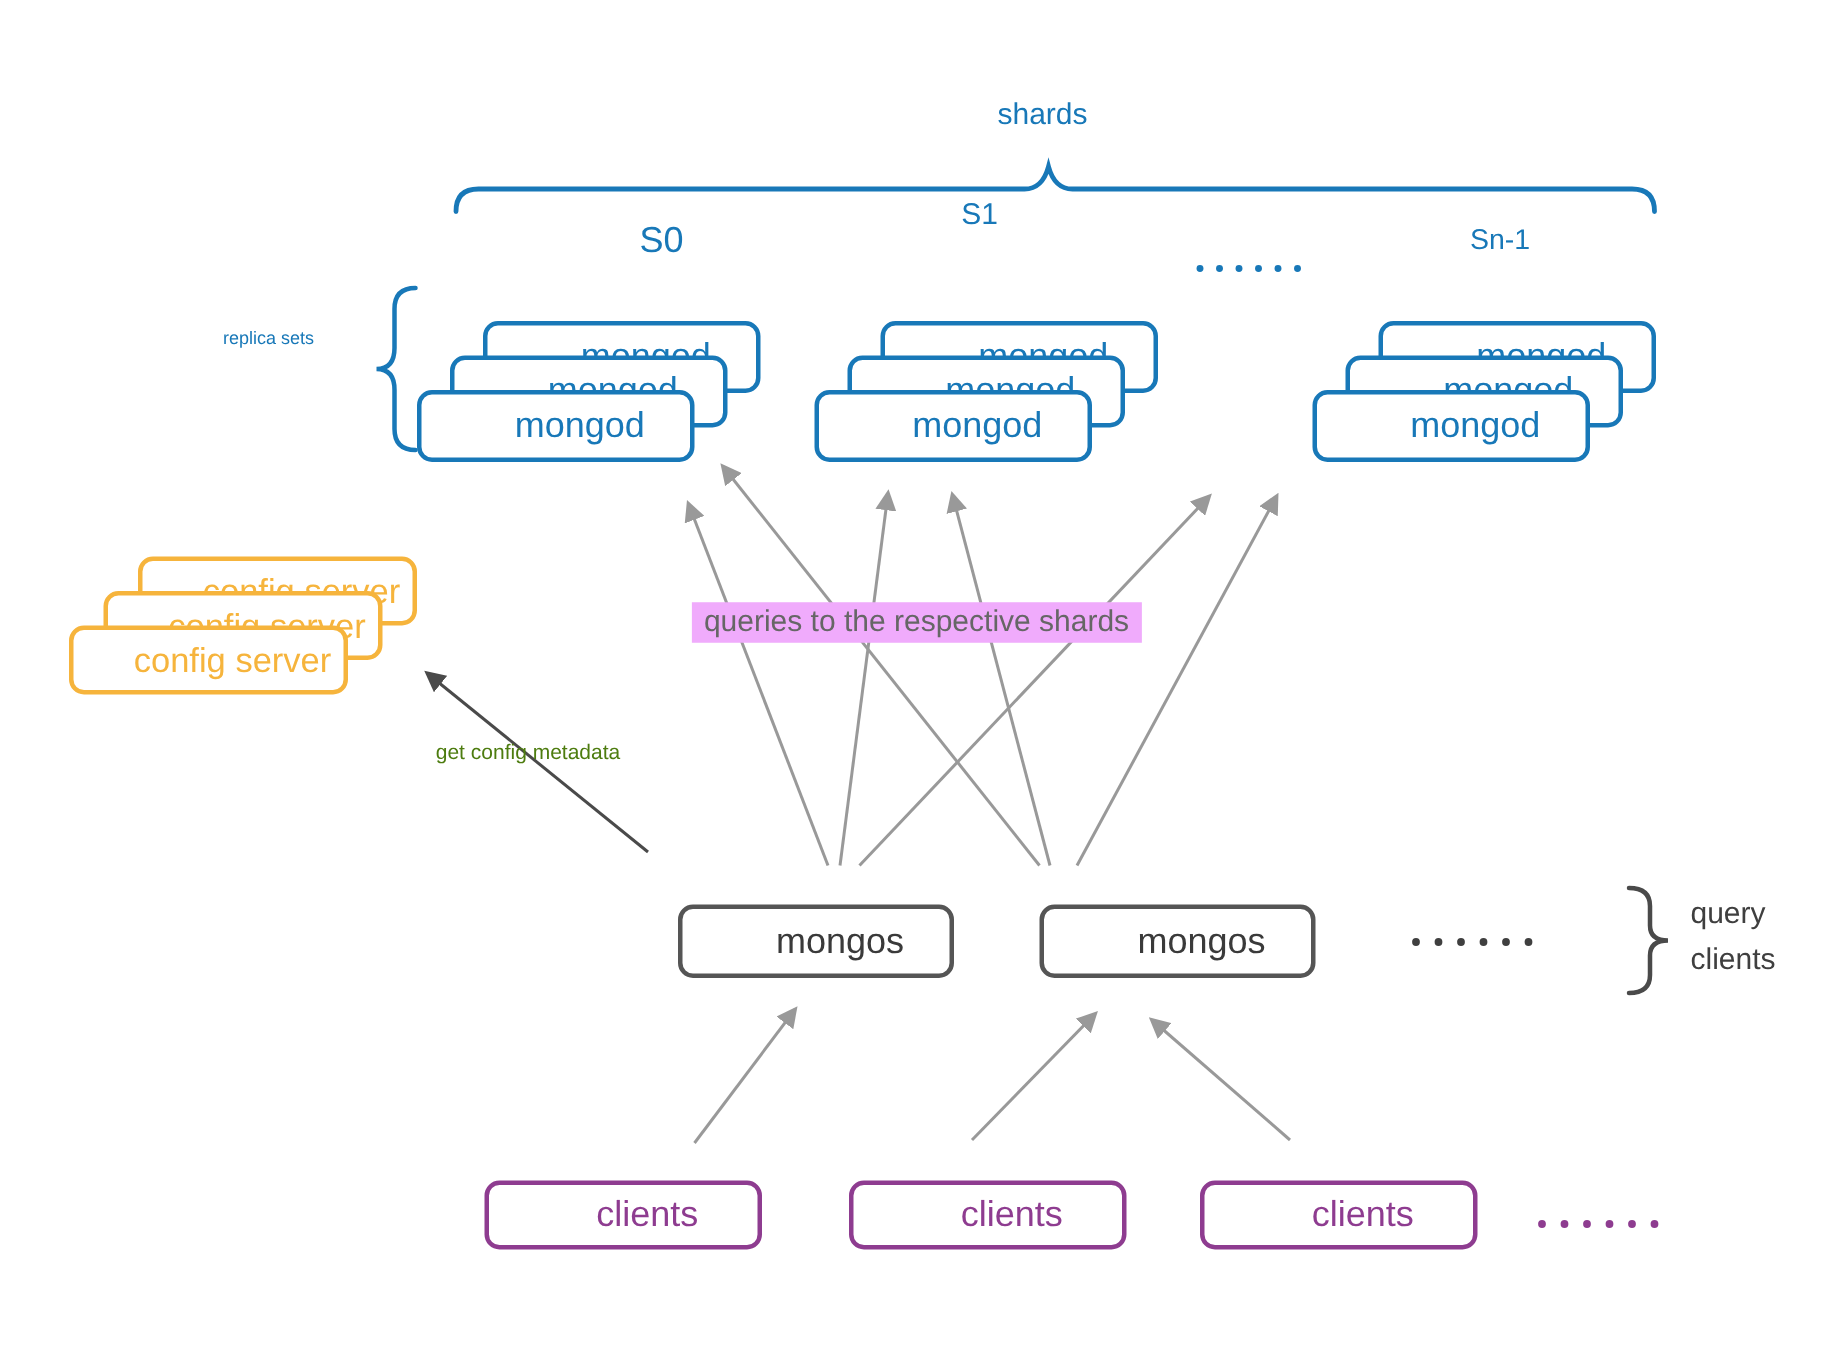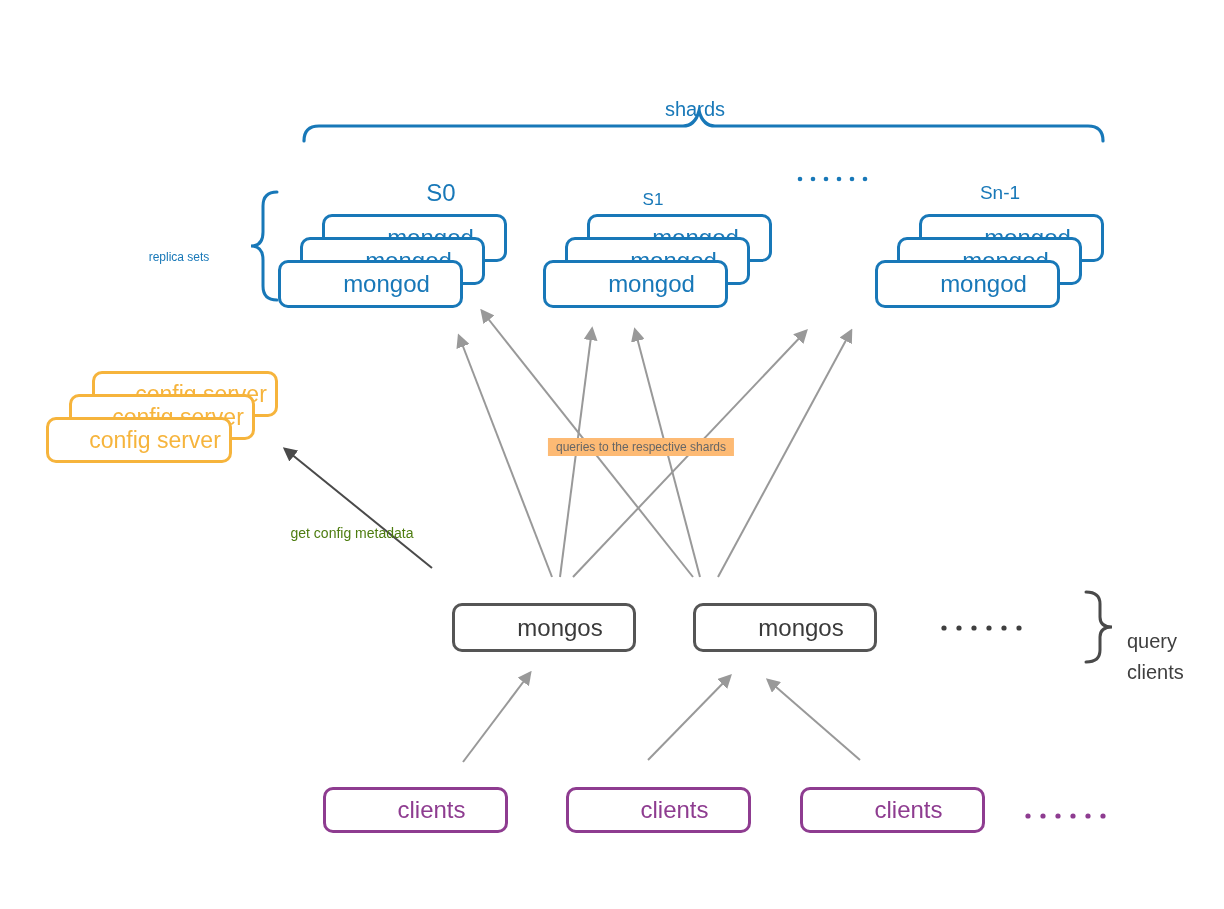--- a/index.html
+++ b/index.html
@@ -19,21 +19,21 @@
     position:absolute;box-sizing:border-box;background:#ffffff;
     border:3px solid var(--router_dark);border-radius:10px;
     display:flex;align-items:center;justify-content:center;
     font-size:24px;white-space:nowrap;color:#3f3f3f;padding-left:32px;
   }
   .box.blue{border-color:var(--shard_blue);color:var(--shard_blue);}
   .box.yellow{border-color:var(--config_yellow);color:var(--config_yellow);}
   .box.purple{border-color:var(--client_purple);color:var(--client_purple);align-items:center;}
   .box.dark{border-color:#555555;color:#3a3a3a;text-align:right;}
   .z2{z-index:2}.z3{z-index:3}.z4{z-index:4}
-  .lbl{position:absolute;z-index:5;white-space:nowrap;margin-top:32px;}
+  .lbl{position:absolute;z-index:5;white-space:nowrap;}
   .center{transform:translate(-50%,-50%);}
   .blue-text{color:var(--shard_blue);}
   .stroke-blue{stroke:var(--shard_blue);}
   .stroke-gray{stroke:var(--arrow_gray);}
   .stroke-dark{stroke:var(--router_dark);}
   .fill-blue{fill:var(--shard_blue);}
   .fill-dark{fill:#3f3f3f;}
   .fill-purple{fill:var(--client_purple);}
 </style>
 </head>
@@ -153,24 +153,24 @@
   <div class="box purple z4" style="left:566px;top:787px;width:185px;height:46px">
     <span>clients</span>
     </div>
   <div class="box purple z4" style="left:800px;top:787px;width:185px;height:46px">
     <span>clients</span>
     </div>
 
   <div class="lbl center blue-text" style="left:695px;top:77px;font-size:20px">shards</div>
 
   <div class="lbl center blue-text" style="left:441px;top:161px;font-size:24px">S0</div>
-  <div class="lbl center blue-text" style="left:653px;top:168px;font-size:17px">S1</div>
+  <div class="lbl center blue-text" style="left:653px;top:144px;font-size:20px">S1</div>
   <div class="lbl center blue-text" style="left:1000px;top:161px;font-size:19px">Sn-1</div>
 
   <div class="lbl center blue-text" style="left:179px;top:225px;font-size:12px">replica sets</div>
 
-  <div class="lbl center" style="left:641px;top:415px;font-size:12px;color:#666666;background:#fdba74;padding:2px 8px">queries to the respective shards</div>
+  <div class="lbl center" style="left:611px;top:415px;font-size:20px;color:#666666;background:#f0abfc;padding:2px 8px">queries to the respective shards</div>
 
   <div class="lbl center" style="left:352px;top:501px;font-size:14px;color:#4d7c0f">get config metadata</div>
 
   <div class="lbl" style="left:1127px;top:594px;width:86px;font-size:20px;color:#3f3f3f;line-height:31px;white-space:normal">query clients</div>
 
 </div>
 
 </body></html>

